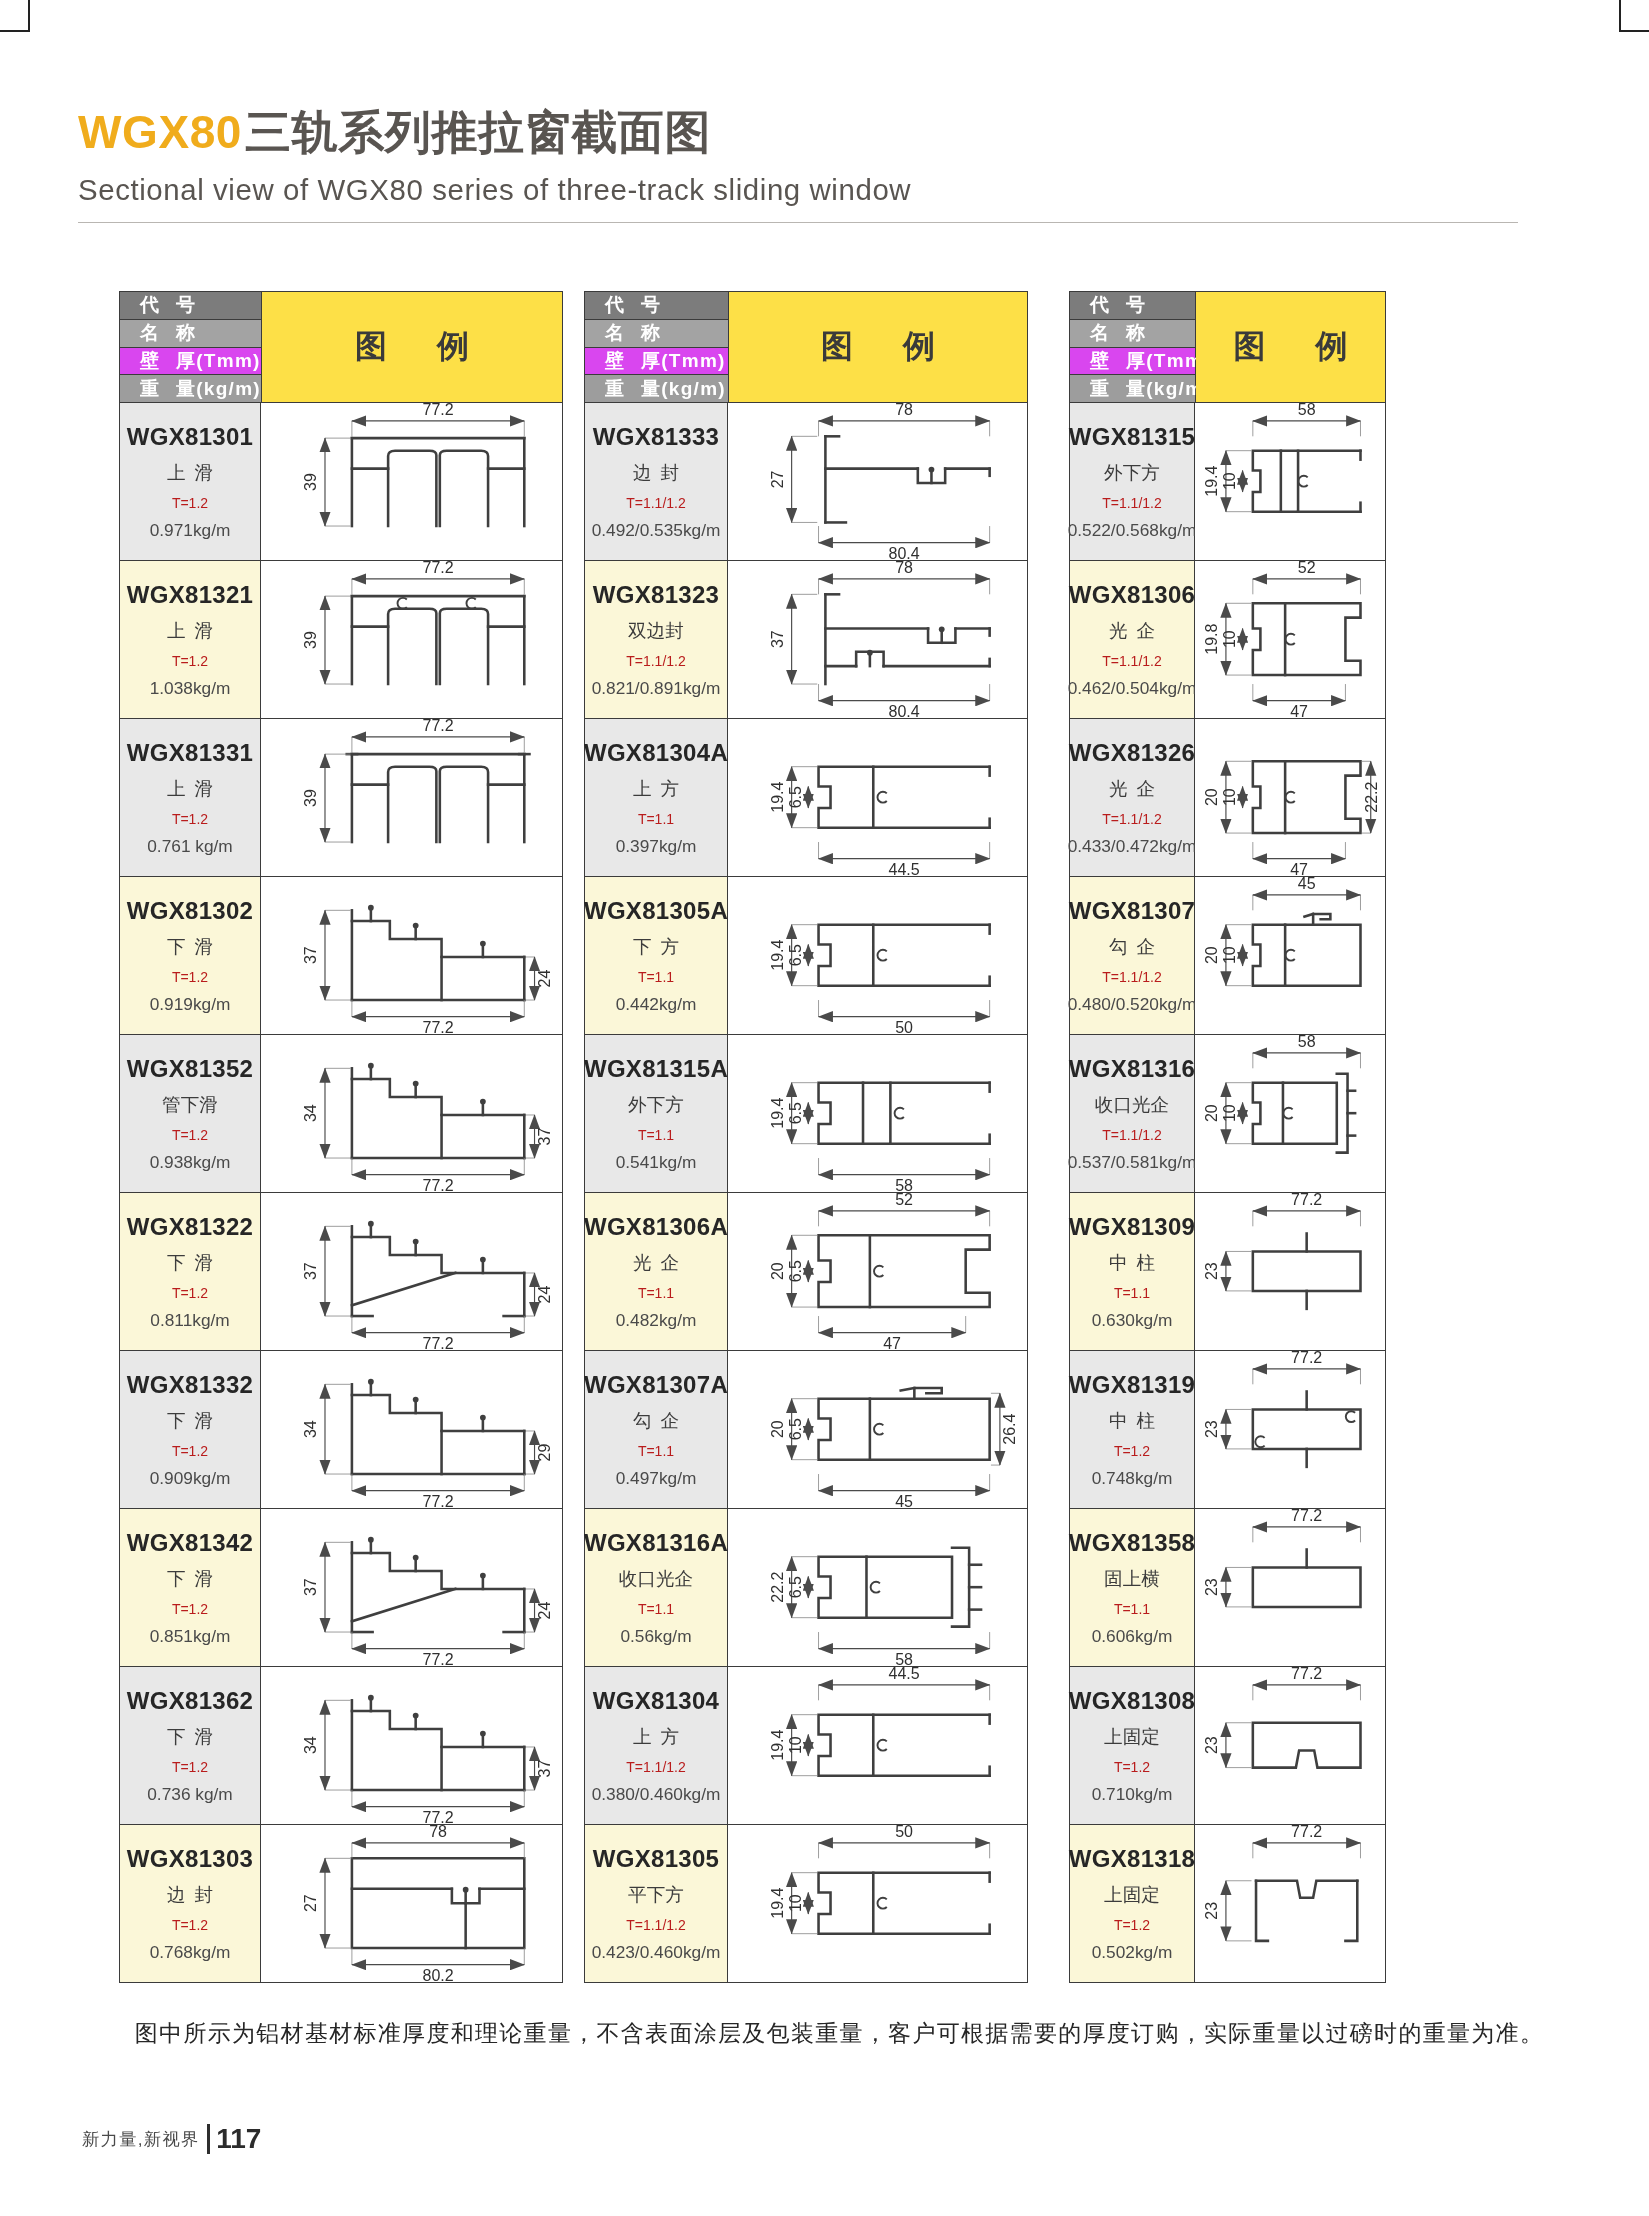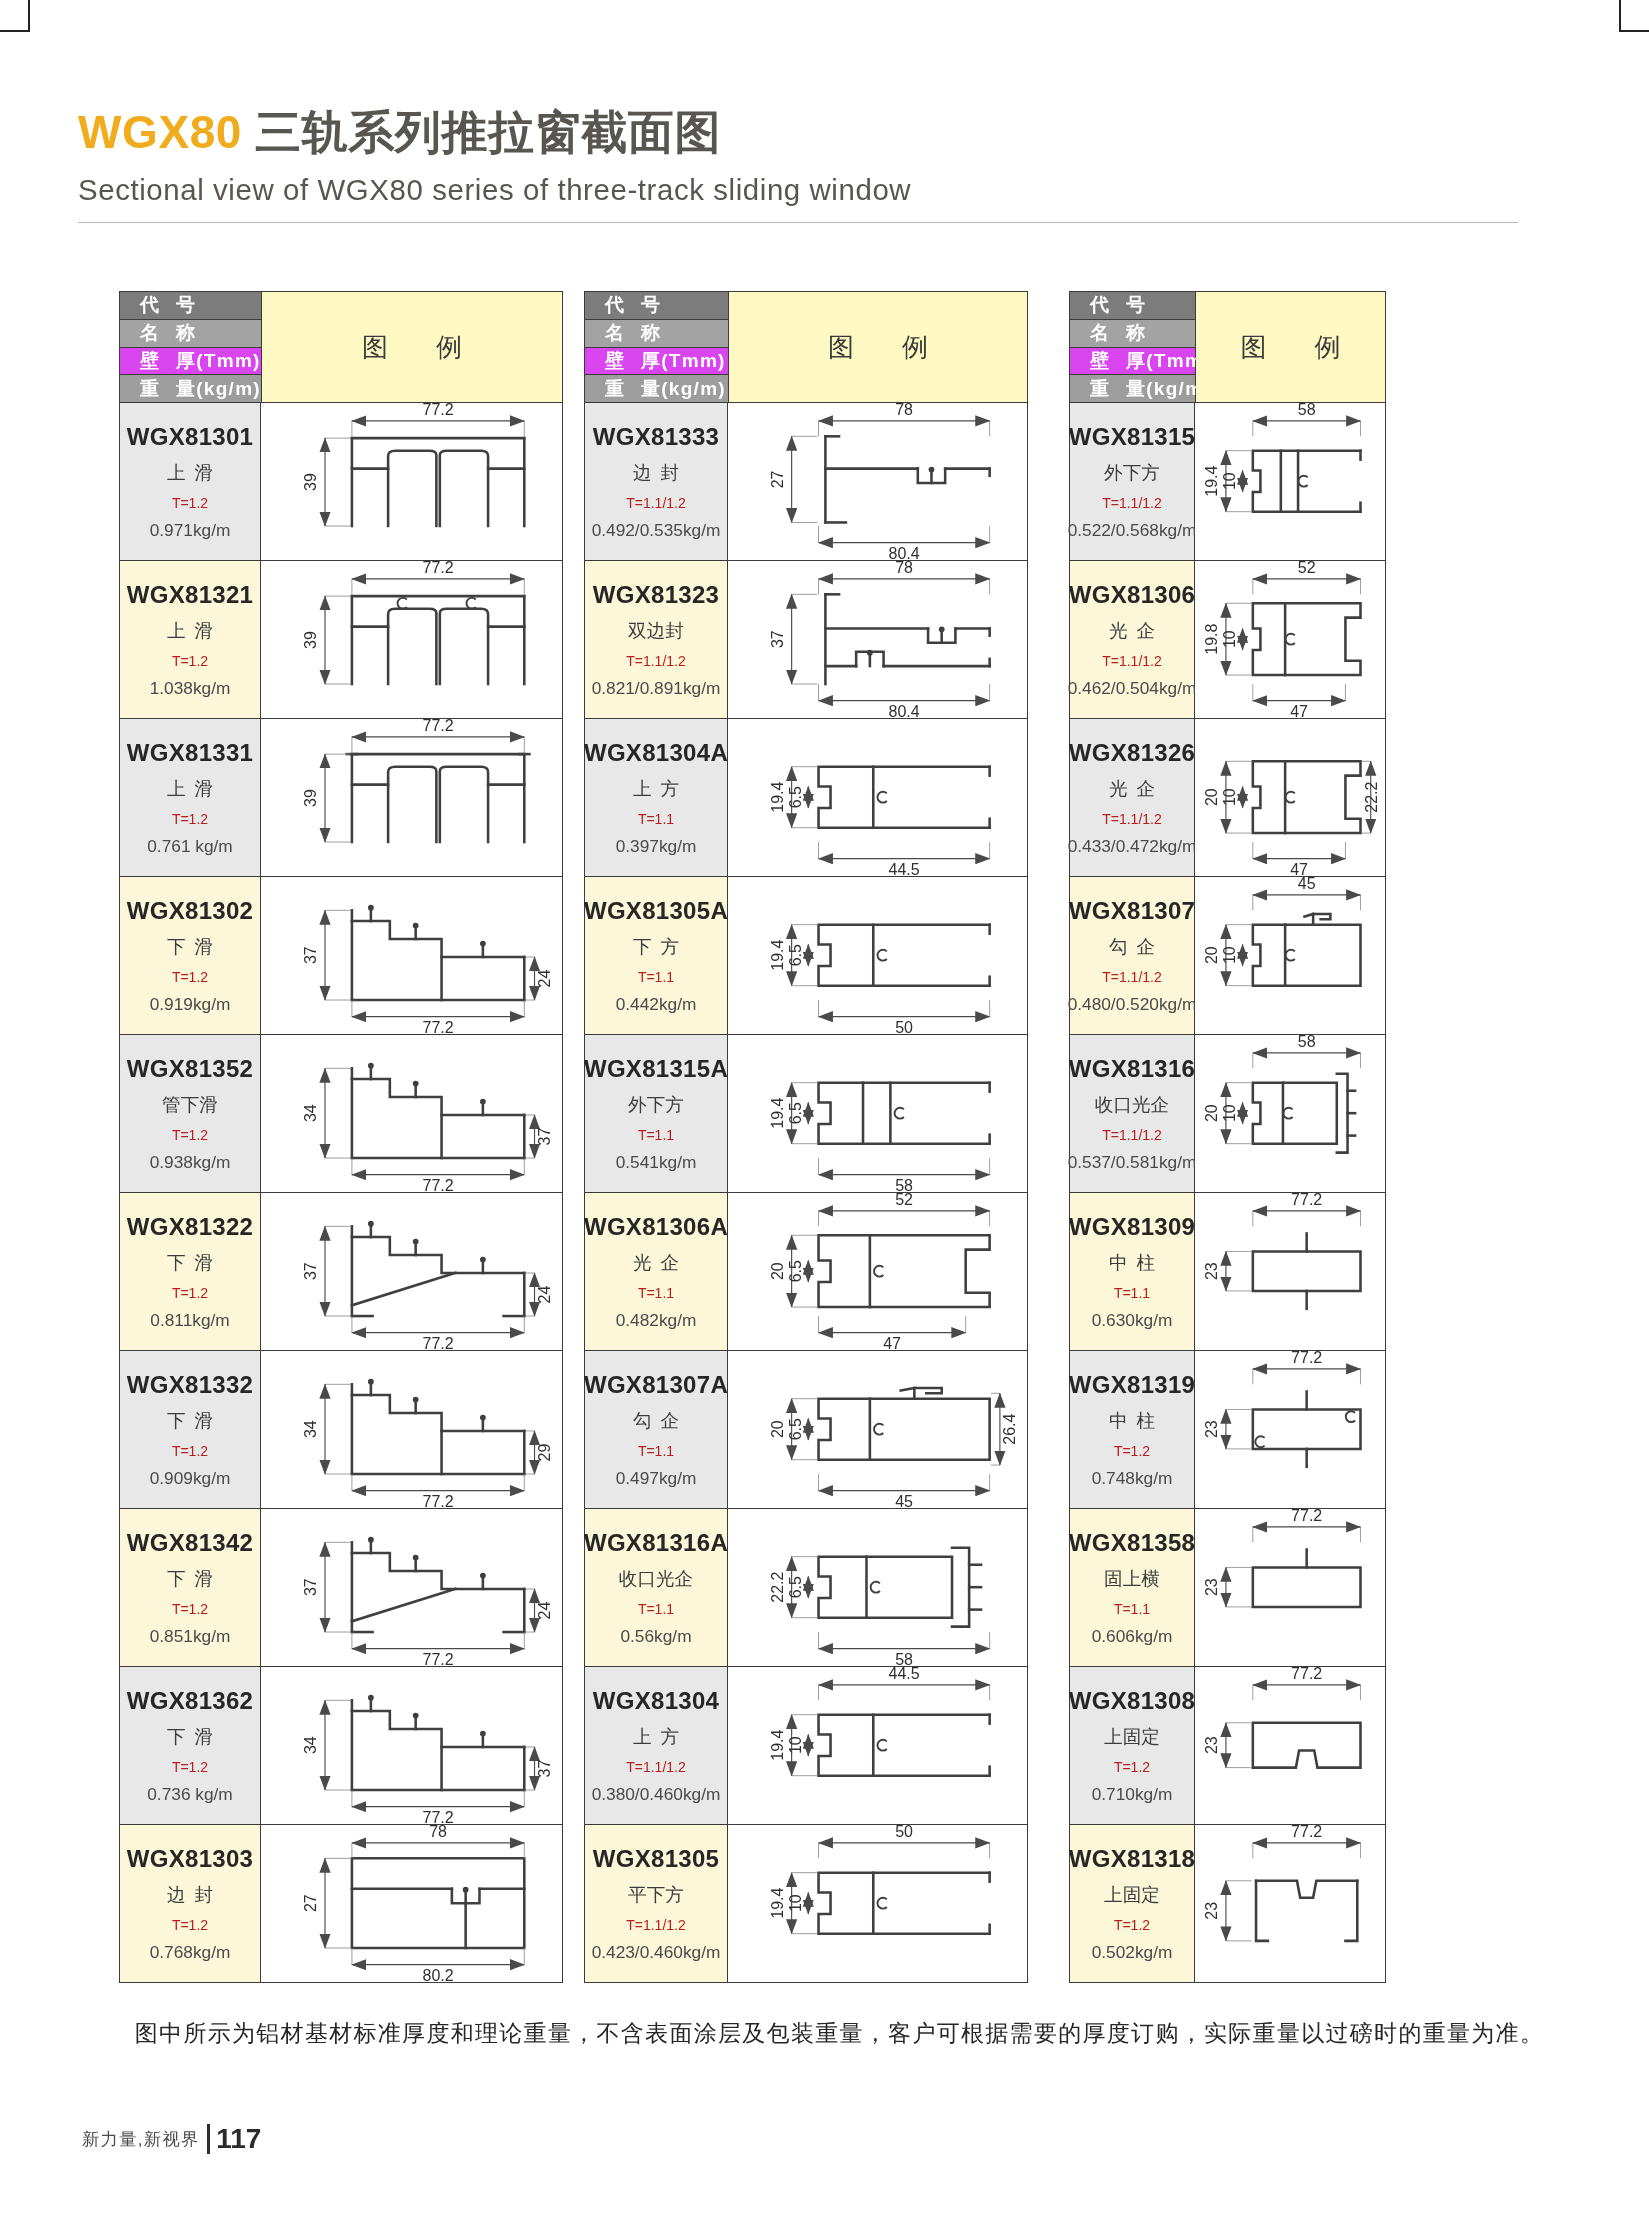--- a/index.html
+++ b/index.html
@@ -8,35 +8,35 @@
   
   .crop{position:absolute;background:#222}
   .crop-tl-v{left:28px;top:0;width:1.9px;height:32px}
   .crop-tl-h{left:0;top:30px;width:30px;height:1.9px}
   .crop-tr-v{right:28px;top:0;width:1.9px;height:32px}
   .crop-tr-h{right:0;top:30px;width:30px;height:1.9px}
 
   
   header{position:absolute;left:78px;top:102px}
   h1{margin:0;font-size:46px;font-weight:bold;color:#595551;letter-spacing:0.6px;white-space:nowrap}
-  h1 .series{color:#F0AC1C;margin-right:13px}
+  h1 .series{color:#F0AC1C;margin-right:3px}
   .subtitle{font-size:29.4px;color:#595551;margin-top:9px;letter-spacing:0.6px;white-space:nowrap}
   .title-rule{position:absolute;left:78px;top:222px;width:1440px;height:1.3px;background:#b9b6b2}
 
   
   main{position:absolute;left:119px;top:291px;display:flex}
   .col{border:1.9px solid #3B3B3B;flex:none;background:#fff}
   .thead{display:flex;border-bottom:1.3px solid #3B3B3B;height:110px}
   .hlabels{width:var(--lw);display:flex;flex-direction:column;border-right:1.3px solid #3B3B3B}
   .hrow{flex:1;display:flex;align-items:center;padding-left:20px;color:#fff;font-weight:bold;
         font-size:19px;letter-spacing:1.3px;word-spacing:9px;white-space:pre;border-bottom:1.3px solid #3B3B3B}
   .hrow:last-child{border-bottom:none}
   .hrow.g1{background:#7C7C7C}.hrow.g2{background:#A3A3A3}.hrow.g3{background:#d946ef}.hrow.g4{background:#9D9D9D}
-  .hlegend{flex:1;background:#fef9c3;display:flex;align-items:center;justify-content:center;
-           font-size:26px;color:#3a3a3a;font-weight:normal;word-spacing:41px;white-space:pre}
+  .hlegend{flex:1;background:#fde047;display:flex;align-items:center;justify-content:center;
+           font-size:32px;color:#3a3a3a;font-weight:bold;word-spacing:41px;white-space:pre}
 
   .row{display:flex;height:157px;border-bottom:1.3px solid #3B3B3B}
   .row:last-child{border-bottom:none}
   .label{width:var(--lw);border-right:1.3px solid #3B3B3B;display:flex;flex-direction:column;
          align-items:center;justify-content:center;text-align:center;row-gap:9px;box-sizing:border-box;padding:2.6px}
   .row.odd  .label{background:#E8E8E8}
   .row.even .label{background:#FBF7D8}
   .code{font-size:24px;font-weight:bold;color:#262626;letter-spacing:0.3px;white-space:nowrap}
   .name{font-size:18.6px;color:#3c3c3c;word-spacing:3.8px;white-space:pre}
   .spec{font-size:14px;color:#b91c1c;white-space:nowrap}

